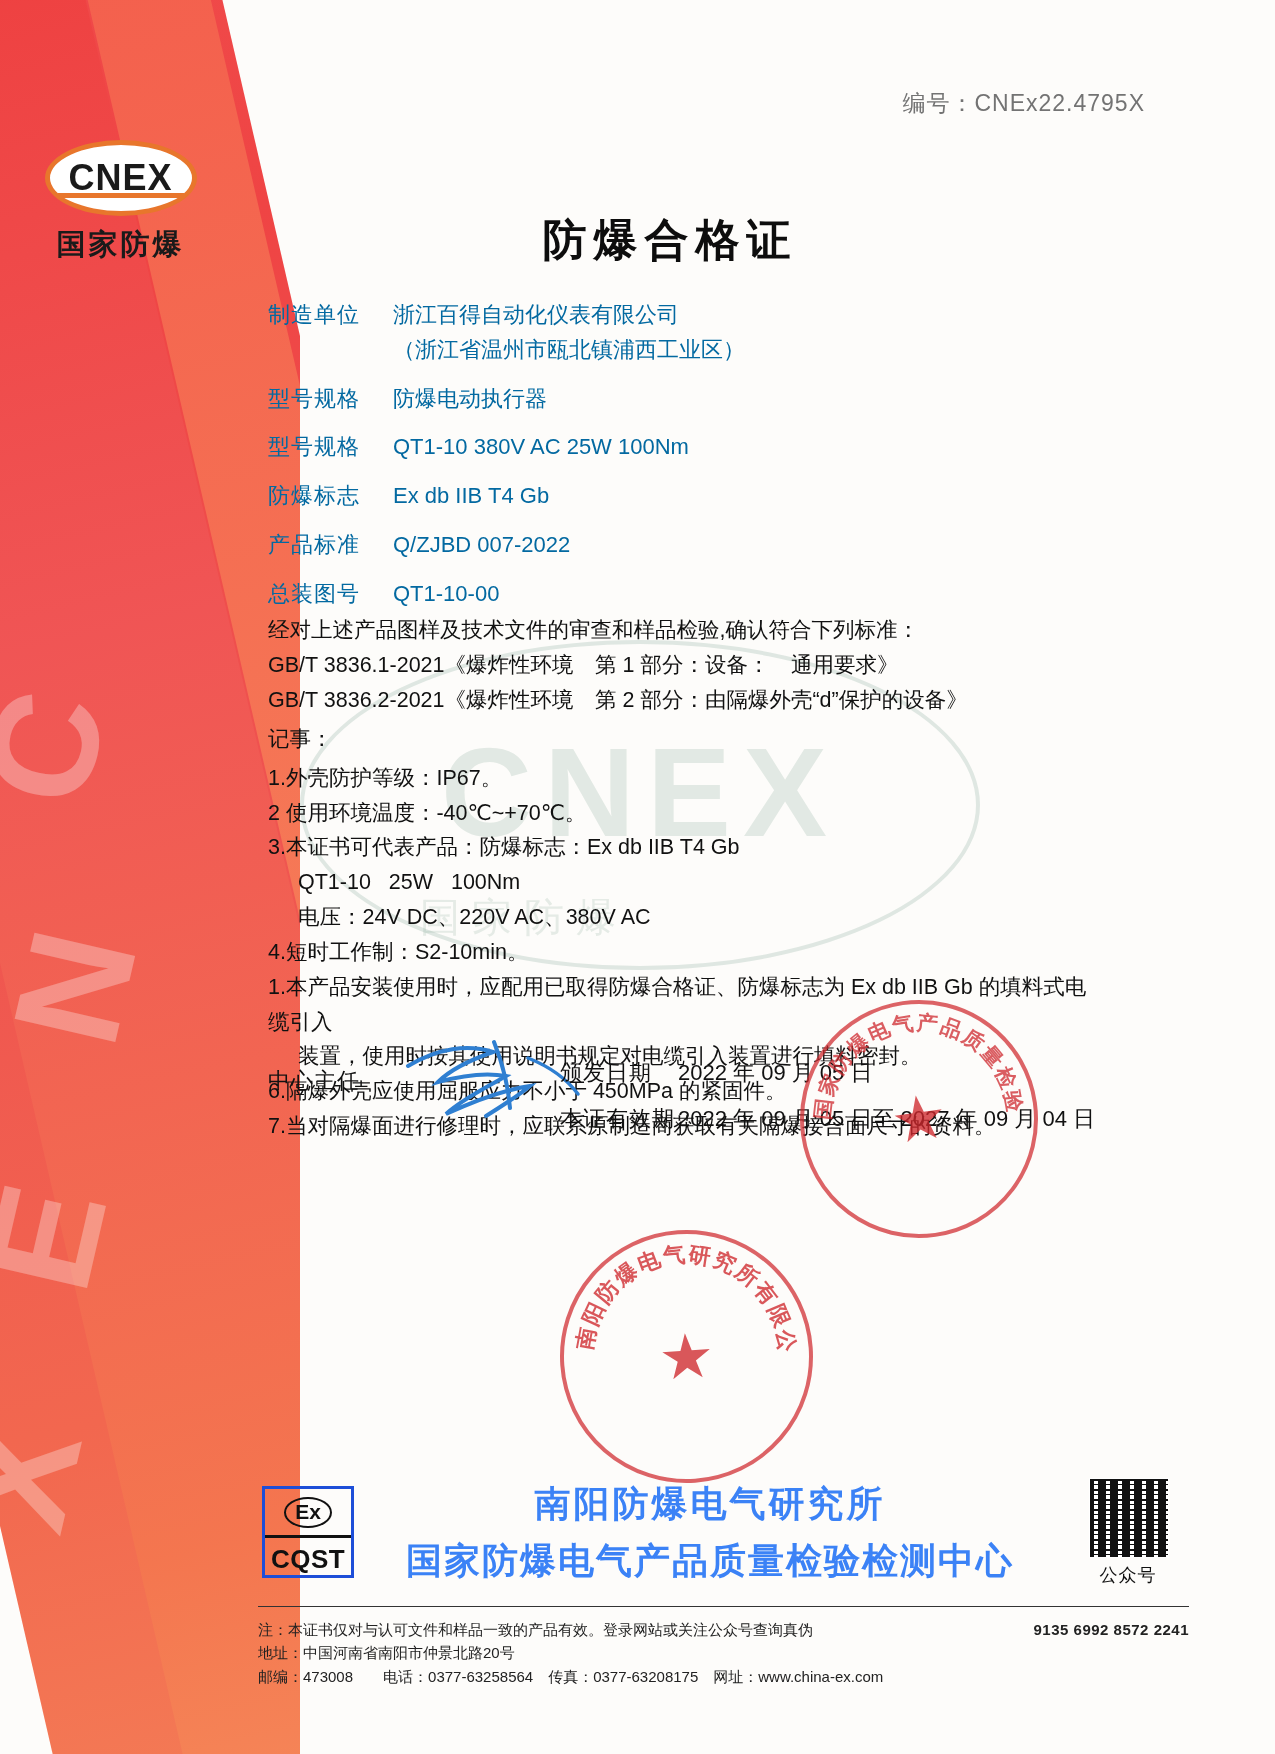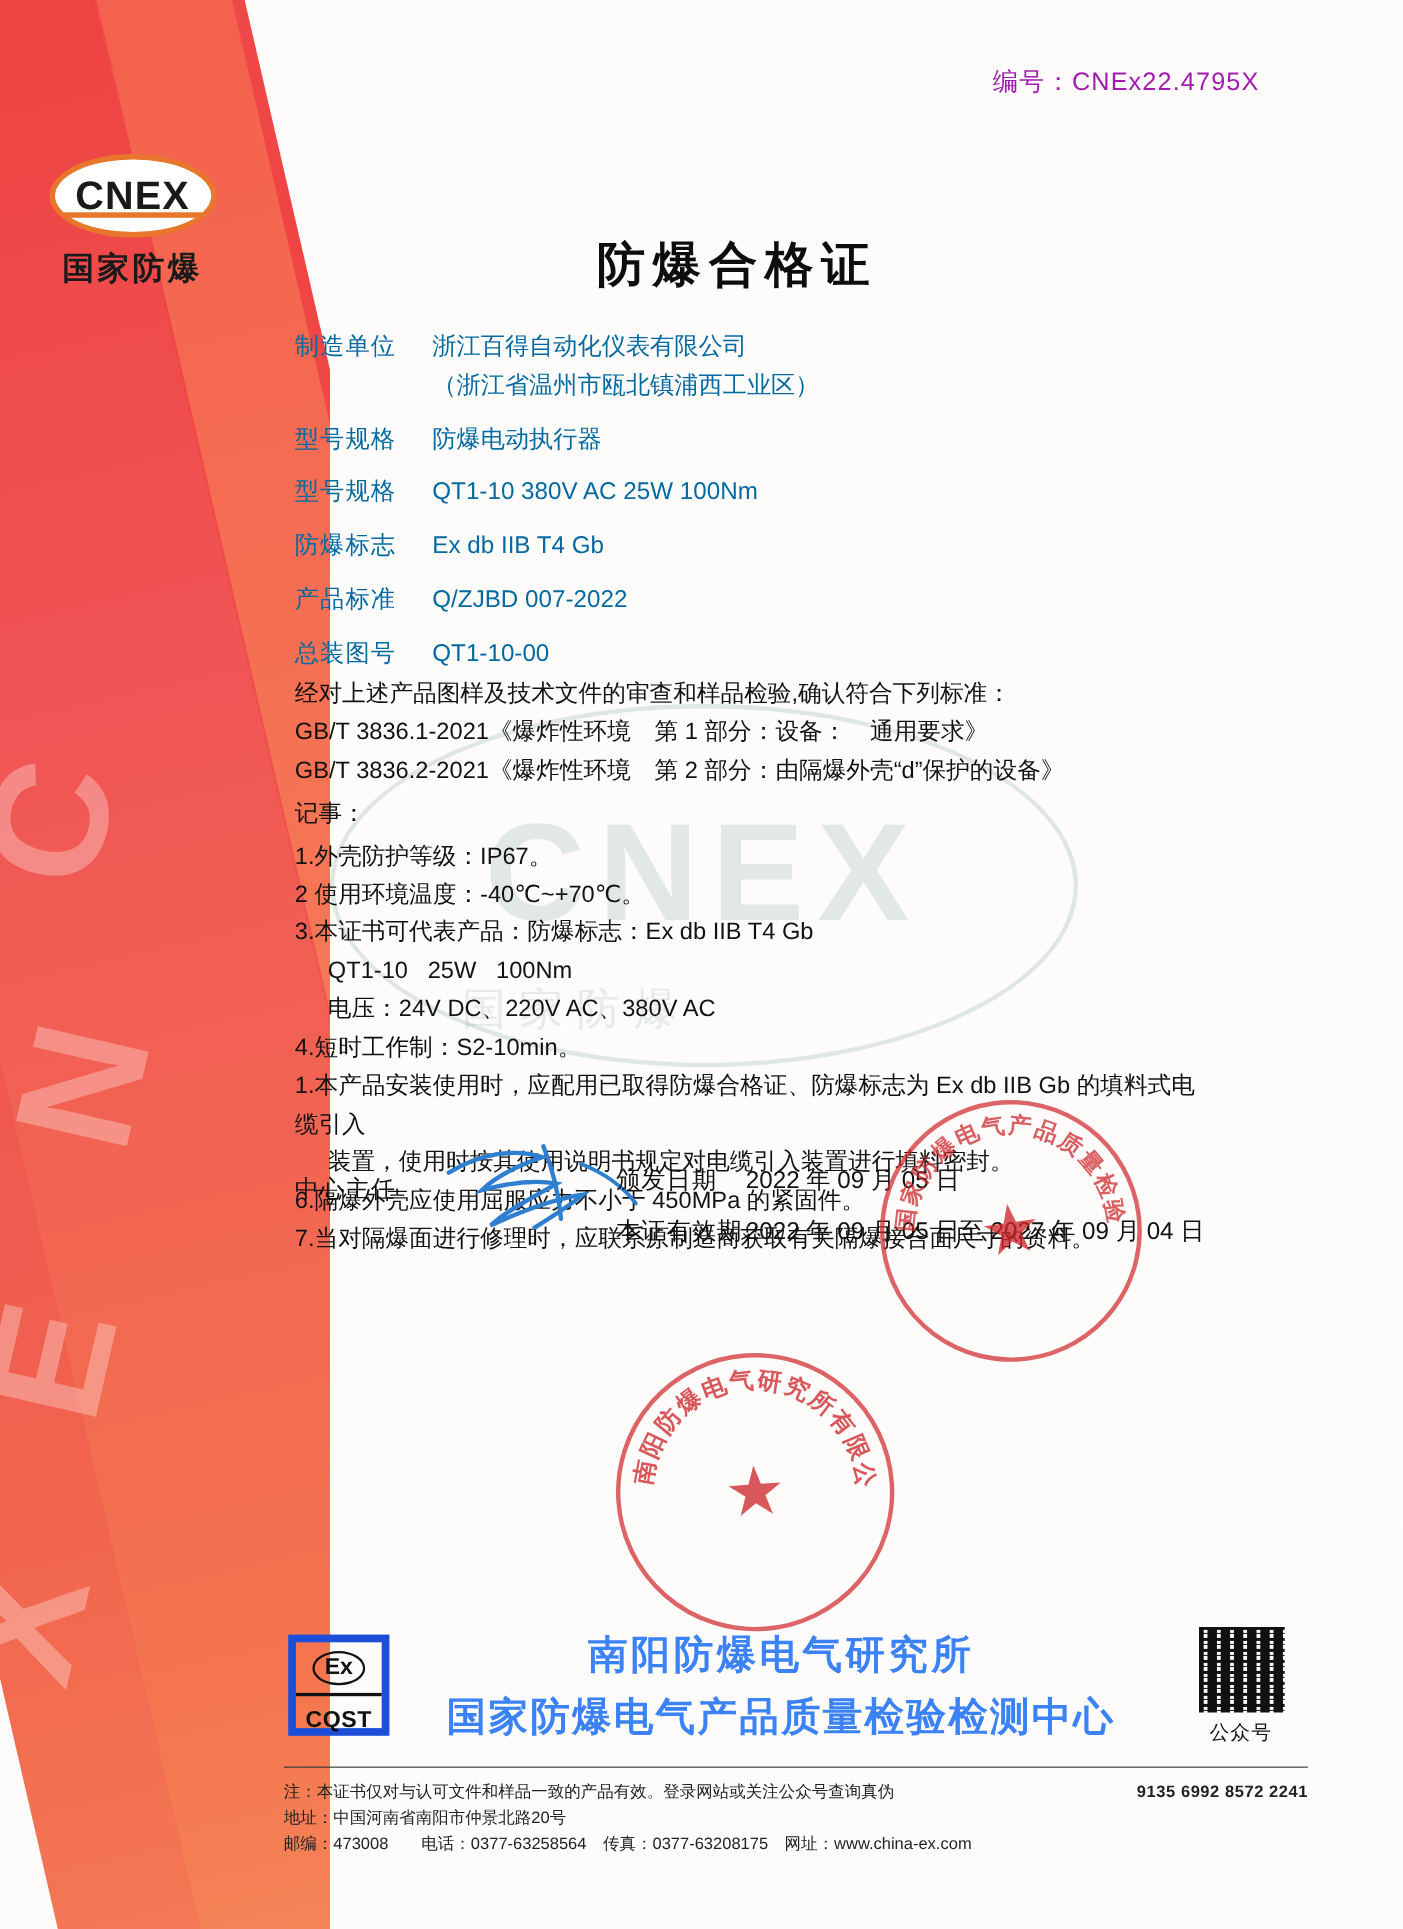--- a/index.html
+++ b/index.html
@@ -133,23 +133,23 @@
     font-size: 29px;
     font-weight: 700;
     color: #1a1a1a;
     letter-spacing: 3px;
   }
 
   
   .serial {
     position: absolute;
     right: 130px;
-    top: 59px;
+    top: 88px;
     font-size: 23px;
-    color: #a21caf;
+    color: #737373;
     letter-spacing: 1px;
   }
   .doc-title {
     position: absolute;
     left: 300px;
     top: 211px;
     width: 740px;
     text-align: center;
     font-size: 44px;
     font-weight: 700;
@@ -272,41 +272,41 @@
     inset: 0;
   }
 
   
   .ex-badge {
     position: absolute;
     left: 262px;
     top: 1486px;
     width: 92px;
     height: 92px;
-    border: 7px solid #1d4ed8;
+    border: 3px solid #1d4ed8;
     box-sizing: border-box;
   }
   .ex-badge .top {
     height: 46px;
     display: flex; align-items: center; justify-content: center;
     font-size: 26px;
     font-weight: 700;
     border-bottom: 3px solid #111;
     color: #111;
   }
   .ex-badge .top .ex-circle {
     border: 2.5px solid #111;
     border-radius: 50%;
     padding: 1px 9px 2px 9px;
     font-size: 21px;
   }
   .ex-badge .bottom {
     height: 43px;
     display: flex; align-items: center; justify-content: center;
-    font-size: 21px;
+    font-size: 26px;
     font-weight: 700;
     color: #111;
     letter-spacing: 0.5px;
   }
   .org {
     position: absolute;
     left: 370px;
     top: 1480px;
     width: 680px;
     text-align: center;

